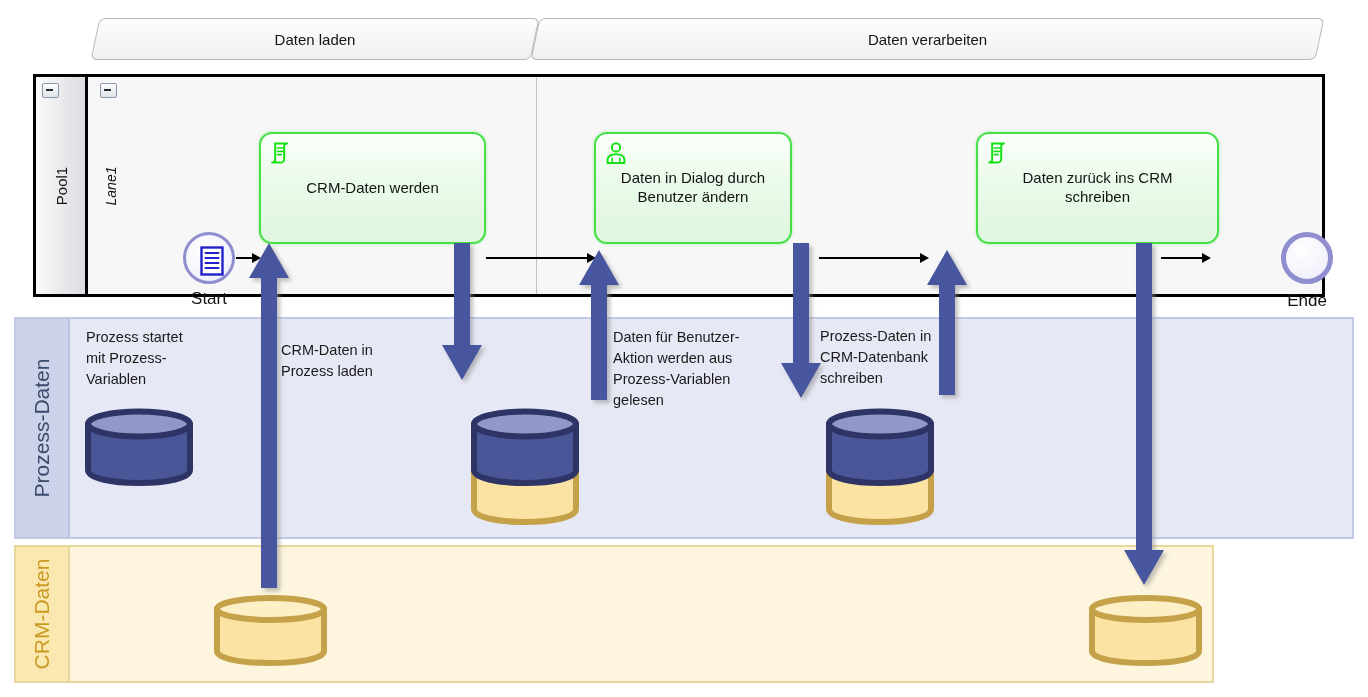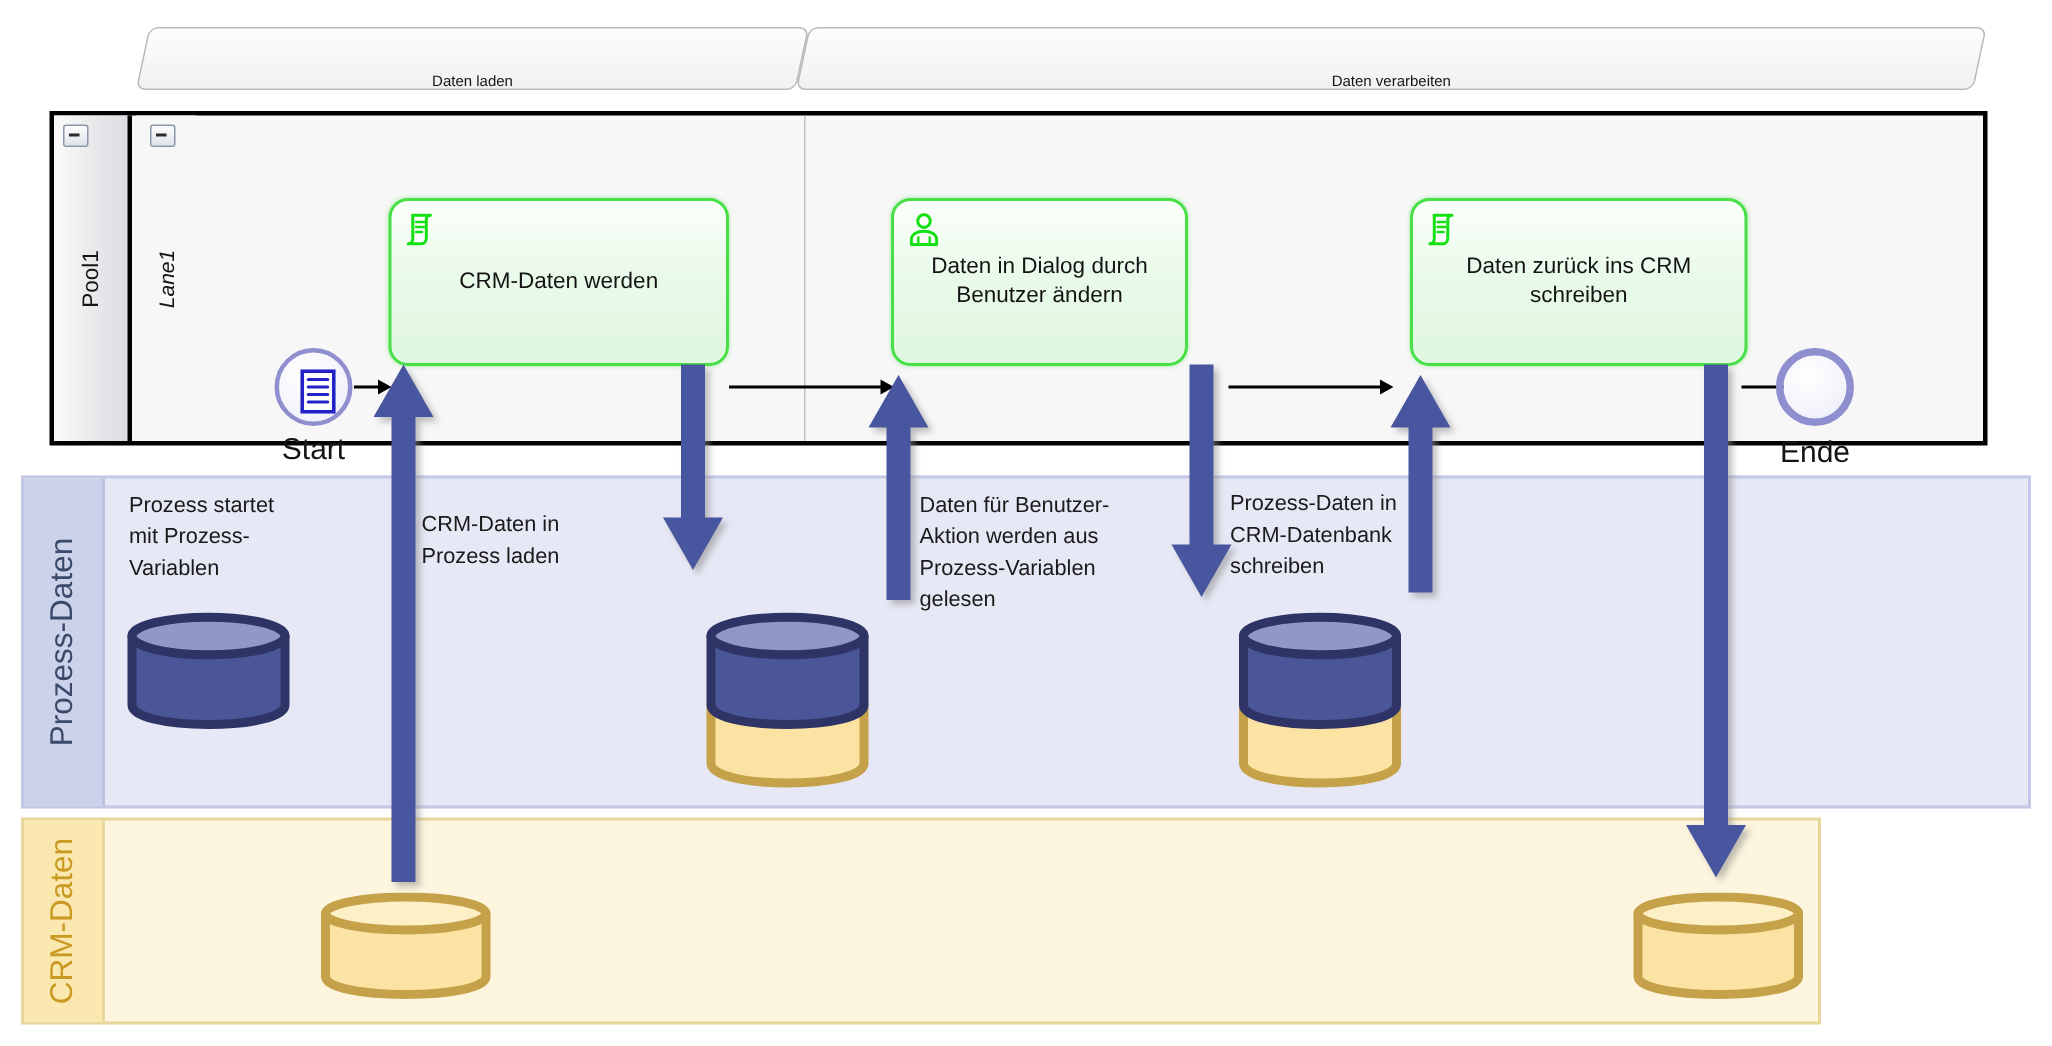--- a/index.html
+++ b/index.html
@@ -14,23 +14,23 @@
   .phase-wrap{position:absolute;top:18px;height:42px;}
   .phase-skew{
     position:absolute;left:0;top:0;width:100%;height:100%;
     background:linear-gradient(to bottom,#fdfdfd 0%,#f1f1f1 100%);
     border:1px solid #b8b8b8;
     border-radius:6px;
     transform:skewX(-12deg);
     box-sizing:border-box;
   }
   .phase-label{
-    position:absolute;left:0;top:15px;width:100%;height:100%;
+    position:absolute;left:0;top:0;width:100%;height:100%;
     display:flex;align-items:center;justify-content:center;
-    font-size:10px;color:#141414;
+    font-size:15px;color:#141414;
   }
 
   
   #pool{
     position:absolute;left:33px;top:74px;width:1292px;height:223px;
     border:3px solid #000;background:#f7f7f7;box-sizing:border-box;
   }
   #pool-header{
     position:absolute;left:0;top:0;width:52px;height:100%;
     border-right:3px solid #000;
@@ -66,26 +66,26 @@
   .event{
     position:absolute;border-radius:50%;
     background:radial-gradient(circle at 38% 32%,#ffffff 0%,#f2f2fb 70%,#e8e8f6 100%);
     box-sizing:border-box;
   }
   #start-event{
     left:147px;top:155px;width:52px;height:52px;
     border:3px solid #8f8fd0;
   }
   #end-event{
-    left:1148px;top:155px;width:52px;height:52px;
+    left:1245px;top:155px;width:52px;height:52px;
     border:5px solid #8f8fd0;
   }
   .event-label{
     position:absolute;left:50%;top:54px;transform:translateX(-50%);
-    font-size:20px;white-space:nowrap;color:#141414;
+    font-size:17px;white-space:nowrap;color:#141414;
   }
   #start-icon{position:absolute;left:14px;top:11px;}
 
   
   .task{
     position:absolute;height:112px;
     border:2px solid #46e046;border-radius:13px;
     background:linear-gradient(to bottom,#fbfffb 0%,#eafaea 45%,#dff6df 100%);
     box-sizing:border-box;
     box-shadow:0 0 3px rgba(90,220,90,.55);
@@ -211,21 +211,21 @@
           <line x1="15.8" y1="16.5" x2="15.8" y2="22"></line>
         </g>
       </svg>
       <div class="task-label">Daten in Dialog durch
 Benutzer ändern</div>
     </div>
 
     <div class="seq" style="left:783px;top:180px;width:104px;"></div>
     <div class="seq-head" style="left:884px;top:176px;"></div>
 
-    <div class="task" style="left:904px;top:55px;width:225px;">
+    <div class="task" style="left:940px;top:55px;width:243px;">
       <svg class="task-icon" width="24" height="24" viewBox="0 0 24 24">
         <path d="M6 2.5h12c-2 0-2.8 1.3-2.8 2.6v12.6c0 1.6-1 3.8-3.4 3.8H3.2c2 0 3-1.6 3-3.3V2.5z" fill="#ffffff" stroke="#14e014" stroke-width="2" stroke-linejoin="round"></path>
         <g stroke="#14e014" stroke-width="1.7" stroke-linecap="round">
           <line x1="8.4" y1="7" x2="13.6" y2="7"></line>
           <line x1="8.4" y1="10.3" x2="13.6" y2="10.3"></line>
           <line x1="8.4" y1="13.6" x2="12.4" y2="13.6"></line>
         </g>
       </svg>
       <div class="task-label">Daten zurück ins CRM
 schreiben</div>

